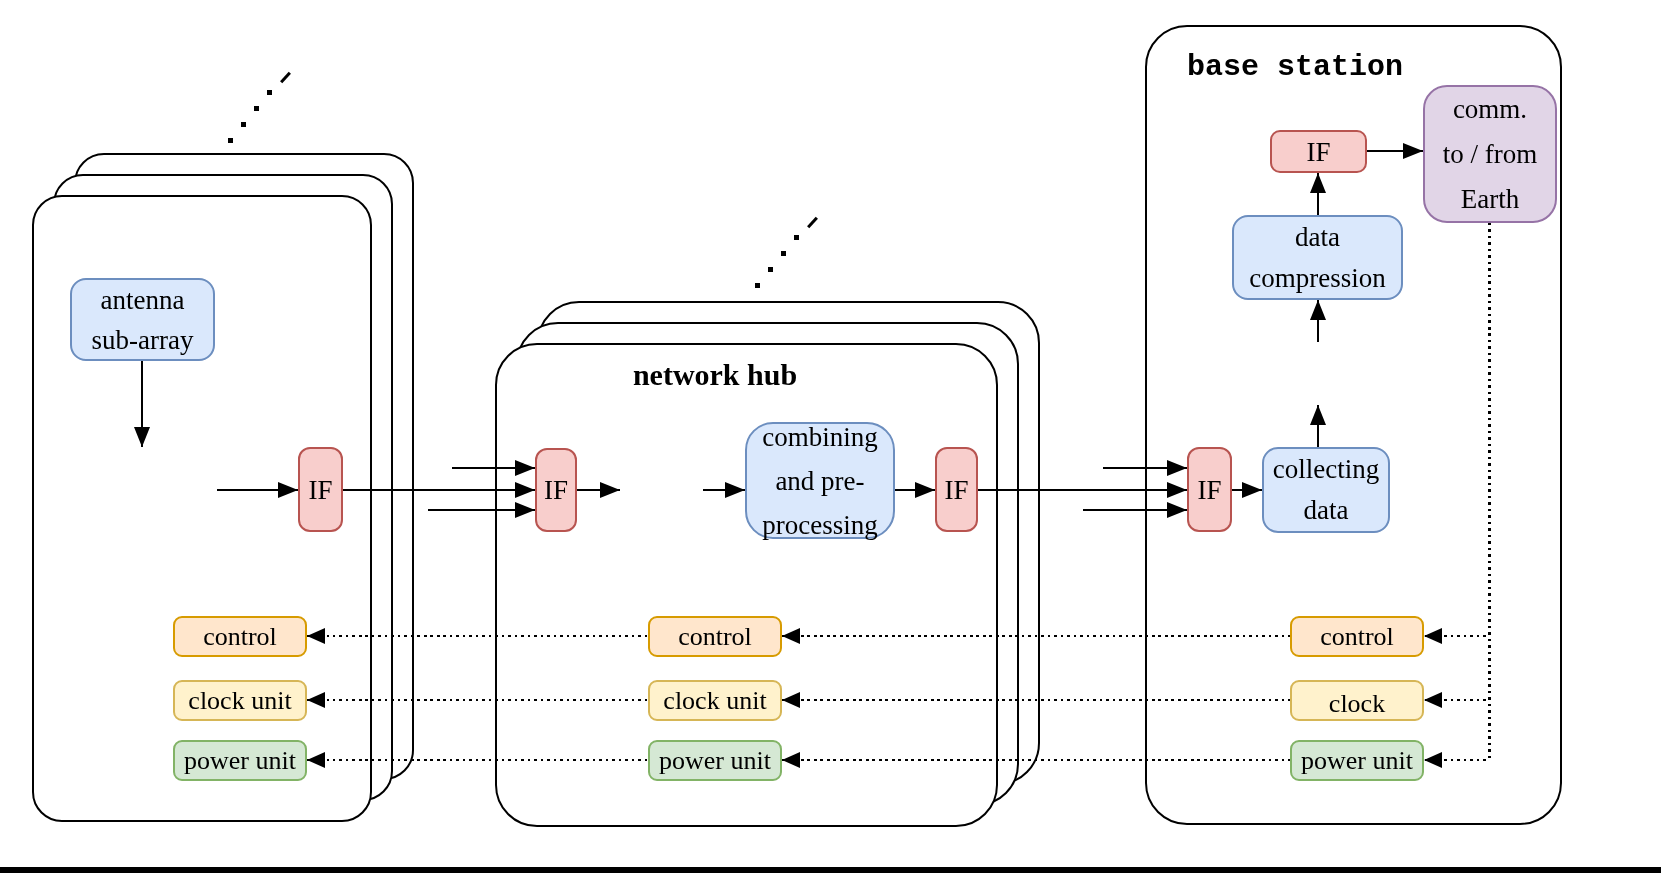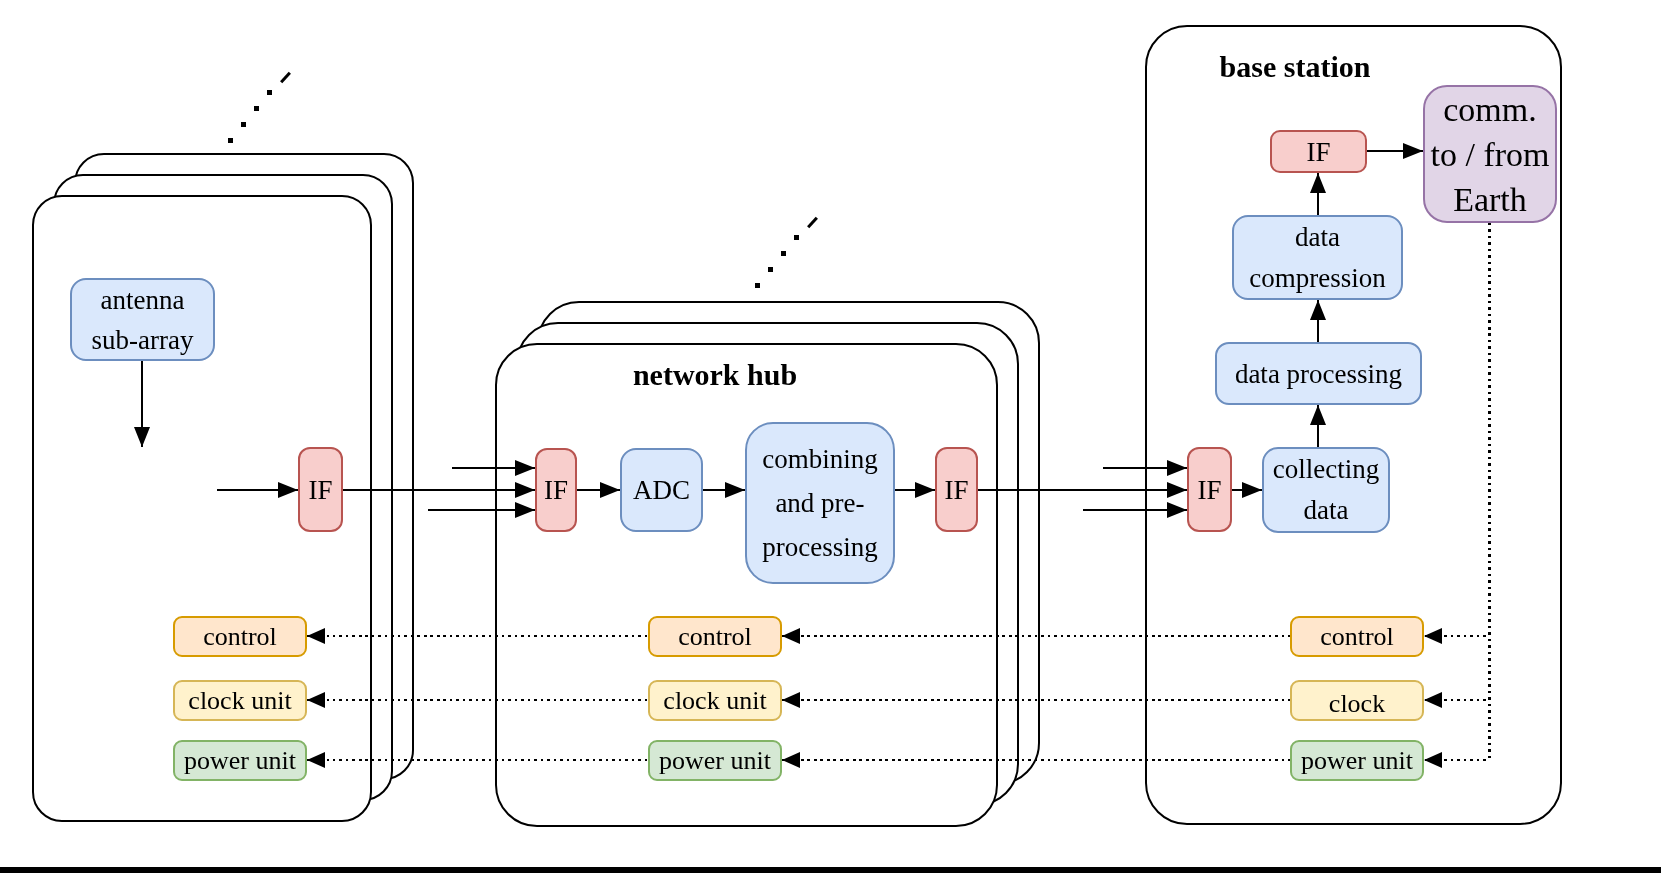--- a/index.html
+++ b/index.html
@@ -24,21 +24,21 @@
 <div id="canvas">
   <div id="bottom-rule"></div>
 <div class="grect" style="left: 74px; top: 153px; width: 340px; height: 627px; border-radius: 30px;"></div>
     <div class="grect" style="left: 53px; top: 174px; width: 340px; height: 627px; border-radius: 30px;"></div>
     <div class="grect" style="left: 32px; top: 195px; width: 340px; height: 627px; border-radius: 30px;"></div>
     <div class="grect" style="left: 537px; top: 301px; width: 503px; height: 484px; border-radius: 42px;"></div>
     <div class="grect" style="left: 516px; top: 322px; width: 503px; height: 484px; border-radius: 42px;"></div>
     <div class="grect" style="left: 495px; top: 343px; width: 503px; height: 484px; border-radius: 42px;"></div>
     <div class="gtitle" style="left: 495px; top: 358px; width: 440px;">network hub</div>
     <div class="grect" style="left: 1145px; top: 25px; width: 417px; height: 800px; border-radius: 42px;"></div>
-    <div class="gtitle" style="left: 1145px; top: 50px; width: 300px;">base station</div>
+    <div class="gtitle" style="left: 1145px; top: 50px; width: 300px; font-family: Liberation Mono, monospace;">base station</div>
     <div class="dotmk" style="left: 228px; top: 138px;"></div>
     <div class="dotmk" style="left: 241px; top: 122px;"></div>
     <div class="dotmk" style="left: 254px; top: 106px;"></div>
     <div class="dotmk" style="left: 267px; top: 90px;"></div>
     <div class="dashmk" style="left: 279px; top: 76px;"></div>
     <div class="dotmk" style="left: 755px; top: 283px;"></div>
     <div class="dotmk" style="left: 768px; top: 267px;"></div>
     <div class="dotmk" style="left: 781px; top: 251px;"></div>
     <div class="dotmk" style="left: 794px; top: 235px;"></div>
     <div class="dashmk" style="left: 806px; top: 221px;"></div>
@@ -99,24 +99,21 @@
     </div>
     <div class="node" style="left: 173px; top: 680px; width: 134px; height: 41px; background: rgb(255, 242, 204); border: 2.5px solid rgb(214, 182, 86); border-radius: 9px; font-size: 26px; line-height: 30px;">
       <div>clock unit</div>
     </div>
     <div class="node" style="left: 173px; top: 740px; width: 134px; height: 41px; background: rgb(213, 232, 212); border: 2.5px solid rgb(130, 179, 102); border-radius: 9px; font-size: 26px; line-height: 30px;">
       <div>power unit</div>
     </div>
     <div class="node" style="left: 535px; top: 448px; width: 42px; height: 84px; background: rgb(248, 206, 204); border: 2.5px solid rgb(184, 84, 80); border-radius: 12px; font-size: 27px; line-height: 34px;">
       <div>IF</div>
     </div>
-    <div class="node" style="left: 620px; top: 448px; width: 83px; height: 84px; background: rgb(218, 232, 252); border: 2.5px solid rgb(108, 142, 191); border-radius: 16px; font-size: 27px; line-height: 34px;">
-      <div>ADC</div>
-    </div>
-    <div class="node" style="left: 745px; top: 422px; width: 150px; height: 162px; background: rgb(218, 232, 252); border: 2.5px solid rgb(108, 142, 191); border-radius: 28px; font-size: 27px; line-height: 44px;">
+    <div class="node" style="left: 745px; top: 422px; width: 150px; height: 117px; background: rgb(218, 232, 252); border: 2.5px solid rgb(108, 142, 191); border-radius: 28px; font-size: 27px; line-height: 44px;">
       <div>combining</div>
       <div>and pre-</div>
       <div>processing</div>
     </div>
     <div class="node" style="left: 935px; top: 447px; width: 43px; height: 85px; background: rgb(248, 206, 204); border: 2.5px solid rgb(184, 84, 80); border-radius: 12px; font-size: 27px; line-height: 34px;">
       <div>IF</div>
     </div>
     <div class="node" style="left: 648px; top: 616px; width: 134px; height: 41px; background: rgb(255, 230, 204); border: 2.5px solid rgb(215, 155, 0); border-radius: 9px; font-size: 26px; line-height: 30px;">
       <div>control</div>
     </div>
@@ -126,31 +123,28 @@
     <div class="node" style="left: 648px; top: 740px; width: 134px; height: 41px; background: rgb(213, 232, 212); border: 2.5px solid rgb(130, 179, 102); border-radius: 9px; font-size: 26px; line-height: 30px;">
       <div>power unit</div>
     </div>
     <div class="node" style="left: 1187px; top: 447px; width: 45px; height: 85px; background: rgb(248, 206, 204); border: 2.5px solid rgb(184, 84, 80); border-radius: 12px; font-size: 27px; line-height: 34px;">
       <div>IF</div>
     </div>
     <div class="node" style="left: 1262px; top: 447px; width: 128px; height: 86px; background: rgb(218, 232, 252); border: 2.5px solid rgb(108, 142, 191); border-radius: 16px; font-size: 27px; line-height: 41px;">
       <div>collecting</div>
       <div>data</div>
     </div>
-    <div class="node" style="left: 1215px; top: 342px; width: 207px; height: 63px; background: rgb(218, 232, 252); border: 2.5px solid rgb(108, 142, 191); border-radius: 14px; font-size: 27px; line-height: 34px;">
-      <div>data processing</div>
-    </div>
     <div class="node" style="left: 1232px; top: 215px; width: 171px; height: 85px; background: rgb(218, 232, 252); border: 2.5px solid rgb(108, 142, 191); border-radius: 16px; font-size: 27px; line-height: 41px;">
       <div>data</div>
       <div>compression</div>
     </div>
     <div class="node" style="left: 1270px; top: 130px; width: 97px; height: 43px; background: rgb(248, 206, 204); border: 2.5px solid rgb(184, 84, 80); border-radius: 10px; font-size: 27px; line-height: 32px;">
       <div>IF</div>
     </div>
-    <div class="node" style="left: 1423px; top: 85px; width: 134px; height: 138px; background: rgb(225, 213, 231); border: 2.5px solid rgb(150, 115, 166); border-radius: 24px; font-size: 34px; line-height: 45px;">
+    <div class="node" style="left: 1423px; top: 85px; width: 134px; height: 138px; background: rgb(225, 213, 231); border: 2.5px solid rgb(150, 115, 166); border-radius: 24px; font-size: 27px; line-height: 45px;">
       <div>comm.</div>
       <div>to / from</div>
       <div>Earth</div>
     </div>
     <div class="node" style="left: 1290px; top: 616px; width: 134px; height: 41px; background: rgb(255, 230, 204); border: 2.5px solid rgb(215, 155, 0); border-radius: 9px; font-size: 26px; line-height: 30px;">
       <div>control</div>
     </div>
     <div class="node" style="left: 1290px; top: 680px; width: 134px; height: 41px; background: rgb(255, 242, 204); border: 2.5px solid rgb(214, 182, 86); border-radius: 9px; font-size: 26px; line-height: 30px; justify-content: flex-end;">
       <div>clock</div>
     </div>

